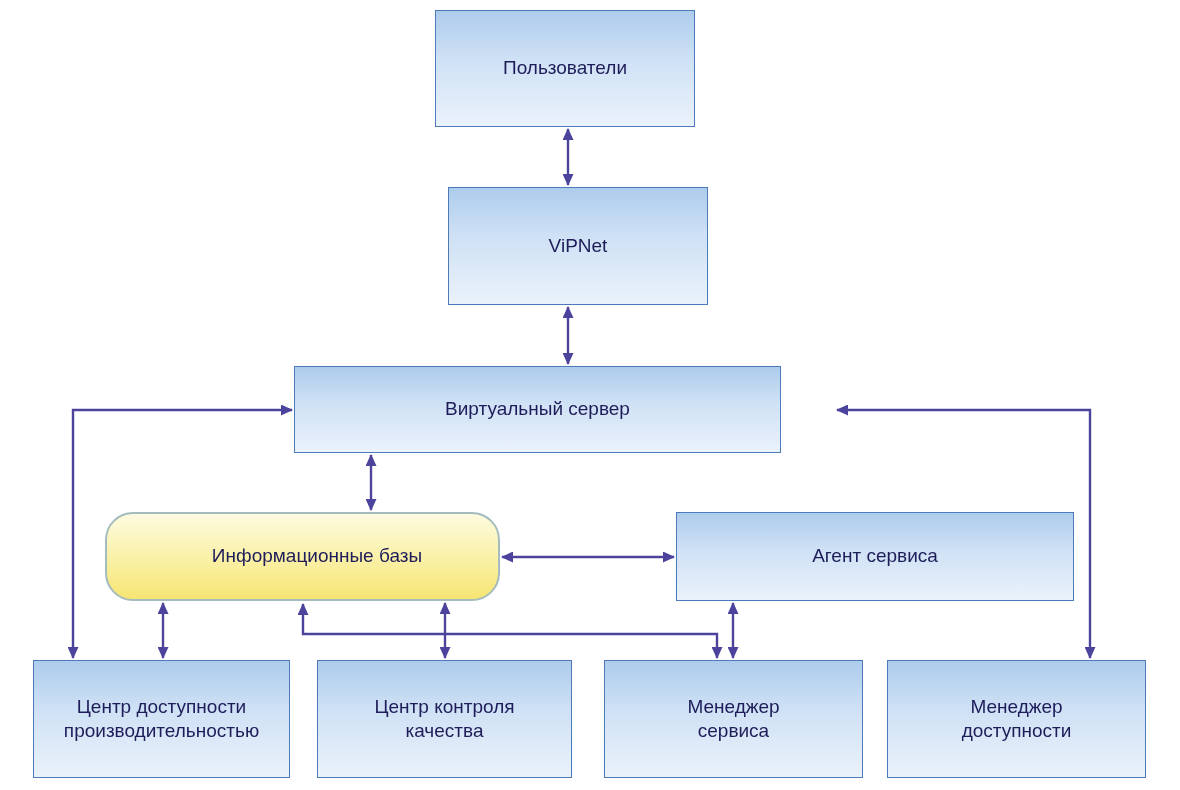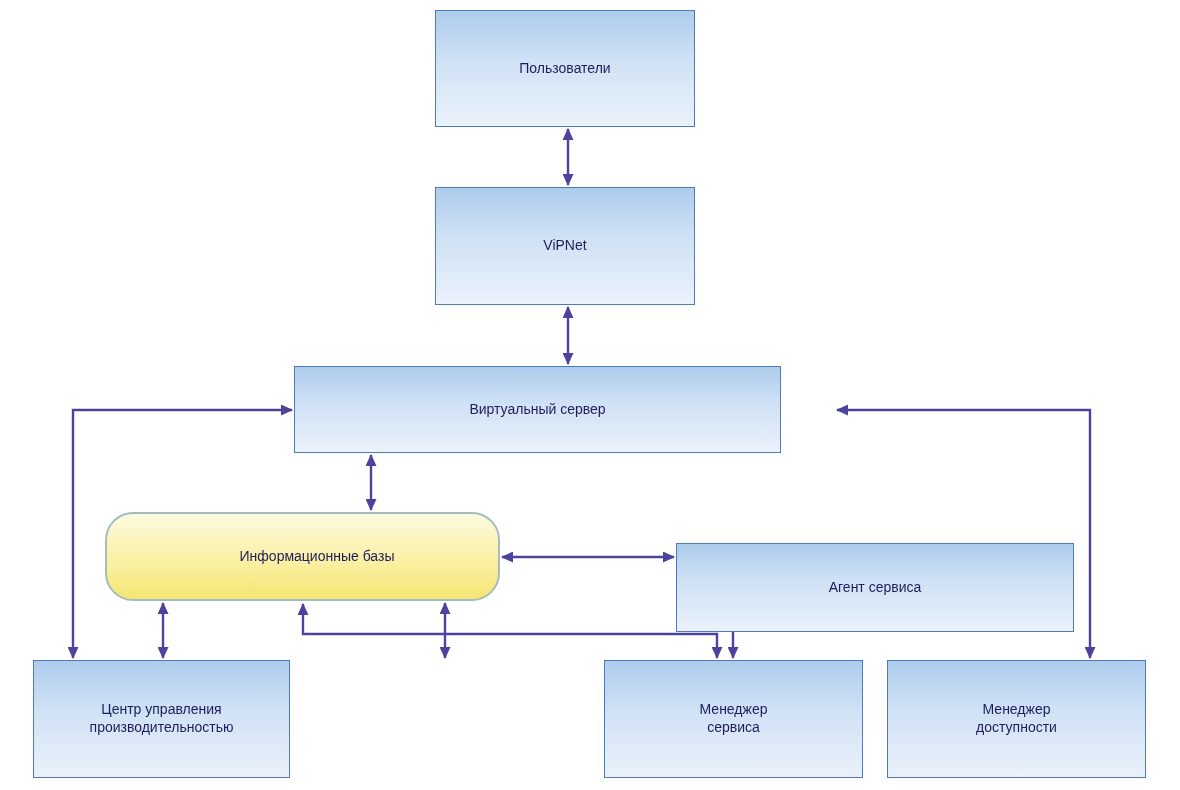--- a/index.html
+++ b/index.html
@@ -16,42 +16,42 @@
     overflow: hidden;
   }
   .node {
     position: absolute;
     display: flex;
     align-items: center;
     justify-content: center;
     text-align: center;
     box-sizing: border-box;
     color: #1e1d5a;
-    font-size: 14px;
+    font-size: 19px;
     line-height: 1.28;
   }
   .node .label {
     white-space: pre-line;
     padding: 0 8px;
   }
   .blue {
     border: 1.6px solid #4d7ab8;
     background: linear-gradient(180deg, #adccec 0%, #cfe1f5 42%, #eaf2fb 100%);
   }
   .yellow {
     border: 2px solid #a5bcbf;
     border-radius: 28px;
     background: linear-gradient(180deg, #fdfbe0 0%, #faf0a4 55%, #f6e573 100%);
   }
   
   #node-users                { left: 435px; top: 10px;  width: 260px; height: 117px; }
-  #node-vipnet               { left: 435px; top: 187px; width: 260px; height: 118px; }
+  #node-vipnet               { left: 448px; top: 187px; width: 260px; height: 118px; }
   #node-virtual-server       { left: 294px; top: 366px; width: 487px; height: 87px;  }
   #node-info-bases           { left: 105px; top: 512px; width: 395px; height: 89px; padding-left: 29px;  }
-  #node-service-agent        { left: 676px; top: 512px; width: 398px; height: 89px; margin-top: 31px;  }
+  #node-service-agent        { left: 676px; top: 512px; width: 398px; height: 89px;  }
   #node-perf-center          { left: 33px;  top: 660px; width: 257px; height: 118px; }
   #node-quality-center       { left: 317px; top: 660px; width: 255px; height: 118px; }
   #node-service-manager      { left: 604px; top: 660px; width: 259px; height: 118px; }
   #node-availability-manager { left: 887px; top: 660px; width: 259px; height: 118px; }
 
   #connector-layer {
     position: absolute;
     left: 0; top: 0;
     width: 1180px;
     height: 790px;
@@ -100,24 +100,28 @@
 
   <div class="node yellow" id="node-info-bases">
     <span class="label">Информационные базы</span>
   </div>
 
   <div class="node blue" id="node-service-agent">
     <span class="label">Агент сервиса</span>
   </div>
 
   <div class="node blue" id="node-perf-center">
-    <span class="label">Центр управления
+    <span class="label">Центр доступности
 производительностью</span>
   </div>
 
+  <div class="node blue" id="node-quality-center">
+    <span class="label">Центр контроля
+качества</span>
+  </div>
 
   <div class="node blue" id="node-service-manager">
     <span class="label">Менеджер
 сервиса</span>
   </div>
 
   <div class="node blue" id="node-availability-manager">
     <span class="label">Менеджер
 доступности</span>
   </div>

